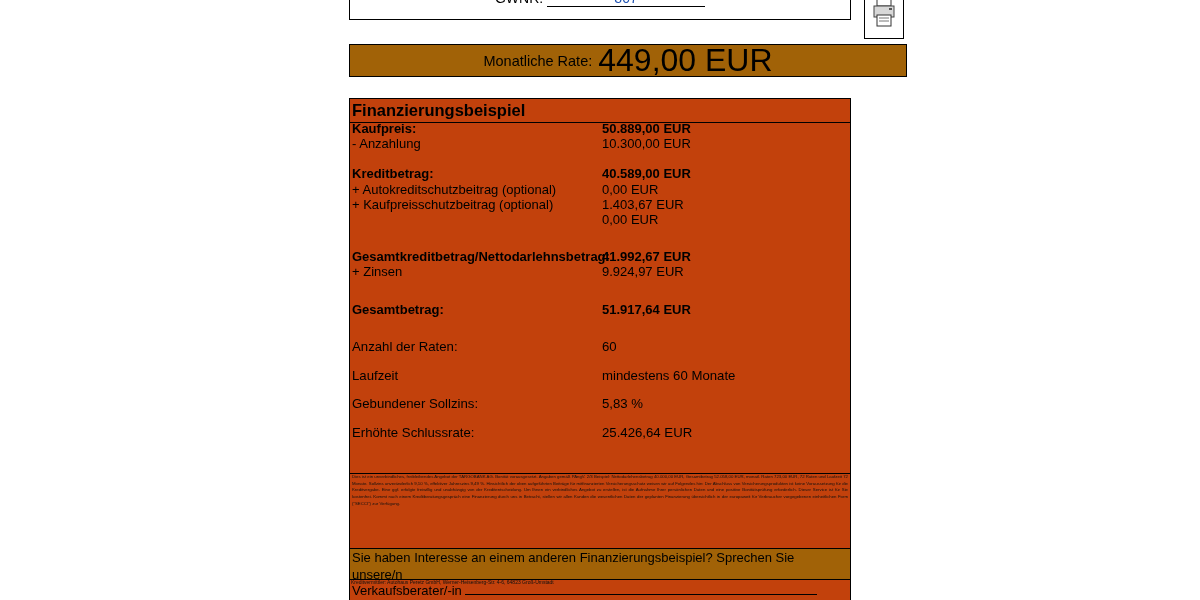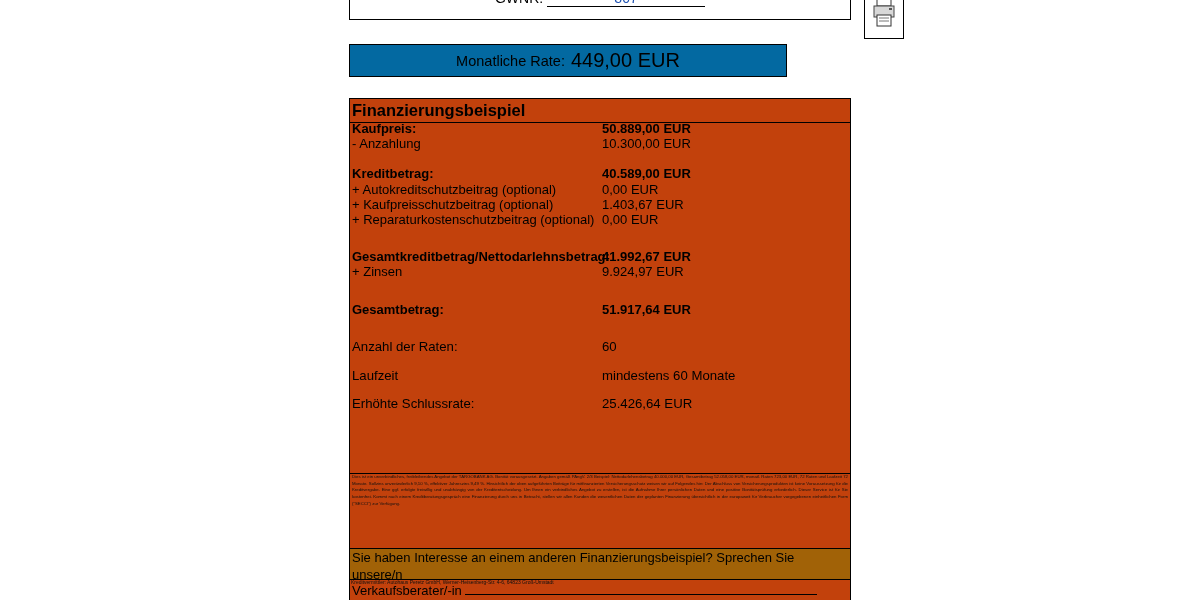--- a/index.html
+++ b/index.html
@@ -67,34 +67,34 @@
     position: absolute;
     left: 7px;
     top: 4px;
   }
 
   
   .box-rate {
     position: absolute;
     left: 349px;
     top: 44px;
-    width: 438px;
+    width: 558px;
     height: 33px;
     border: 1px solid #000;
     box-sizing: border-box;
-    background: #0369a1;
+    background: #a16207;
     display: flex;
     align-items: center;
     justify-content: center;
   }
   .rate-label {
     font-size: 14.5px;
   }
   .rate-value {
-    font-size: 20px;
+    font-size: 32px;
     margin-left: 6px;
     letter-spacing: 0px;
   }
 
   
   .box-fin {
     position: absolute;
     left: 349px;
     top: 98px;
     width: 502px;
@@ -266,21 +266,20 @@
       </div>
       <div class="row">
         <span class="lab">+ Autokreditschutzbeitrag (optional)</span>
         <span class="val">0,00 EUR</span>
       </div>
       <div class="row">
         <span class="lab">+ Kaufpreisschutzbeitrag (optional)</span>
         <span class="val">1.403,67 EUR</span>
       </div>
       <div class="row">
-        <span class="lab">+ Reparaturkostenschutzbeitrag (optional)</span>
         <span class="val">0,00 EUR</span>
       </div>
       <div class="spacer-m"></div>
       <div class="row bold">
         <span class="lab">Gesamtkreditbetrag/Nettodarlehnsbetrag:</span>
         <span class="val">41.992,67 EUR</span>
       </div>
       <div class="row">
         <span class="lab">+ Zinsen</span>
         <span class="val">9.924,97 EUR</span>
@@ -293,20 +292,24 @@
     </div>
 
     <div class="rows2">
       <div class="row2">
         <span class="lab">Anzahl der Raten:</span>
         <span class="val">60</span>
       </div>
       <div class="row2">
         <span class="lab">Laufzeit</span>
         <span class="val">mindestens 60 Monate</span>
+      </div>
+      <div class="row2">
+        <span class="lab">Gebundener Sollzins:</span>
+        <span class="val">5,83 %</span>
       </div>
       <div class="row2">
         <span class="lab">Erhöhte Schlussrate:</span>
         <span class="val">25.426,64 EUR</span>
       </div>
     </div>
 
     <div class="fineprint-rule"></div>
     <div class="fineprint">Dies ist ein unverbindliches, freibleibendes Angebot der TARGOBANK AG. Bonität vorausgesetzt. Angaben gemäß PAngV. 2/3 Beispiel: Nettodarlehensbetrag 40.000,00 EUR, Gesamtbetrag 52.058,00 EUR, monatl. Raten 723,00 EUR, 72 Raten und Laufzeit 72 Monate. Sollzins unveränderlich 9,10 %, effektiver Jahreszins 9,49 %. Hinsichtlich der oben aufgeführten Beiträge für mitfinanzierten Versicherungsschutz weisen wir auf Folgendes hin: Der Abschluss von Versicherungsprodukten ist keine Voraussetzung für die Kreditvergabe. Eine ggf. erfolgte freiwillig und unabhängig von der Kreditentscheidung. Um Ihnen ein verbindliches Angebot zu erstellen, ist die Aufnahme Ihrer persönlichen Daten und eine positive Bonitätsprüfung erforderlich. Dieser Service ist für Sie kostenfrei. Kommt nach einem Kreditberatungsgespräch eine Finanzierung durch uns in Betracht, stellen wir allen Kunden die wesentlichen Daten der geplanten Finanzierung übersichtlich in der europaweit für Verbraucher vorgegebenen einheitlichen Form ("SECCI") zur Verfügung.</div>
   </div>

